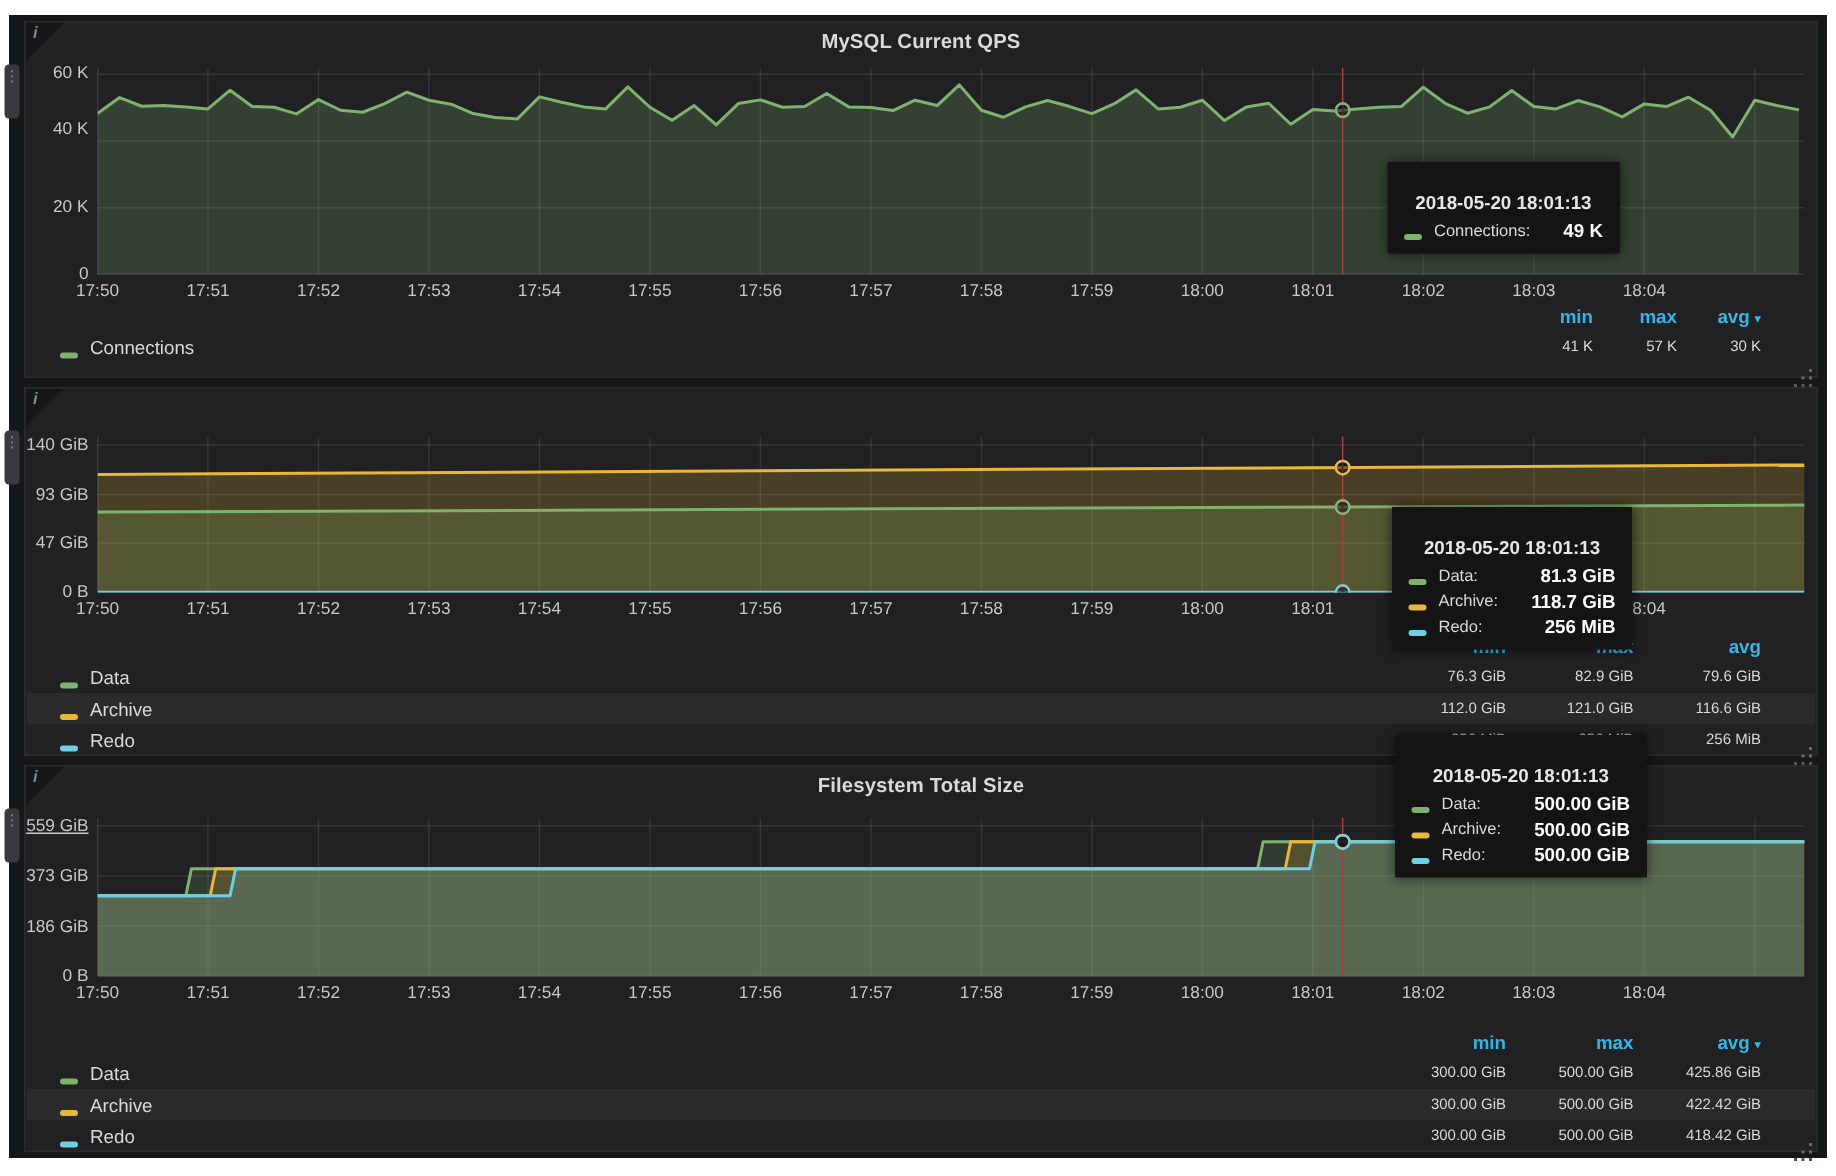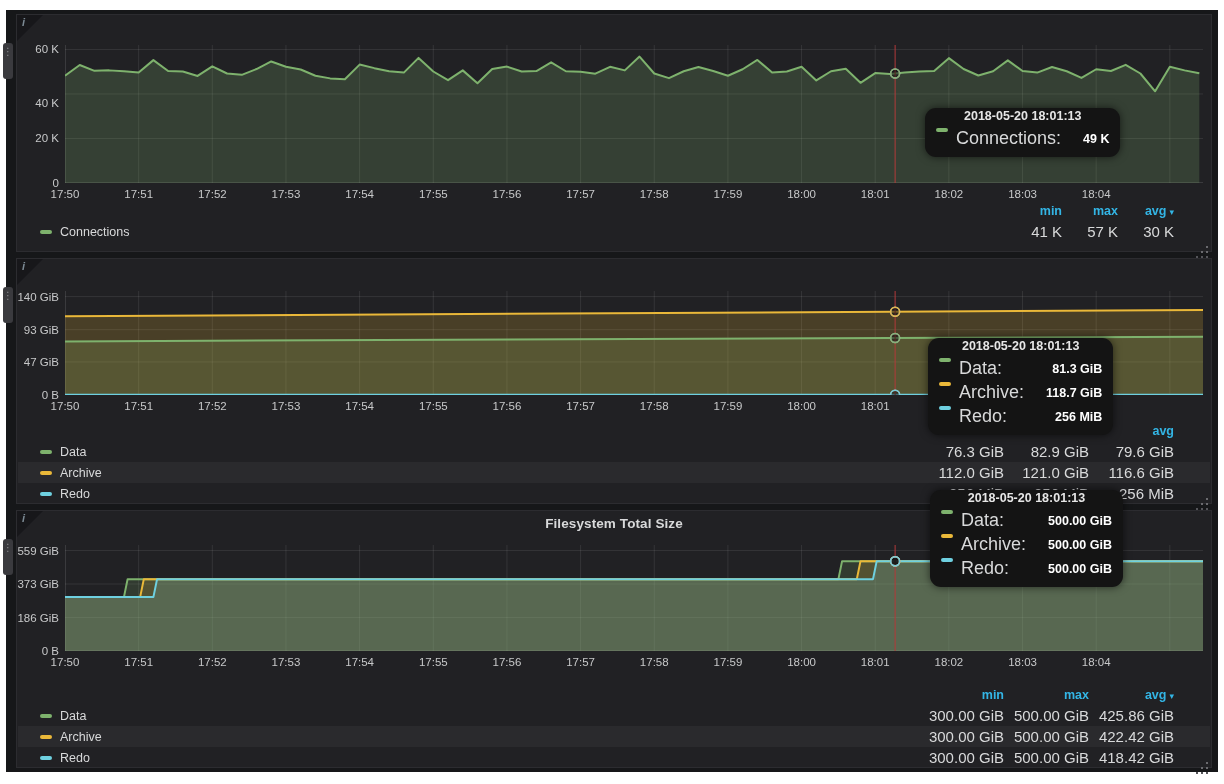--- a/index.html
+++ b/index.html
@@ -24,47 +24,48 @@
   .plot svg{display:block;}
   .y-axis span{position:absolute;left:0;width:42px;text-align:right;color:#c7c8c9;font-size:11.5px;}
   .x-axis span{position:absolute;transform:translateX(-50%);color:#c7c8c9;font-size:11.5px;white-space:nowrap;}
   .legend{position:absolute;left:1px;right:1px;}
   #p1 .legend{top:186px;}
   #p2 .legend{top:162px;}
   #p3 .legend{top:174px;}
   .legend-row{display:flex;align-items:center;height:21px;padding:0 36px 0 22px;}
   .legend-row.header{height:20px;}
   .legend-row.stripe{background:rgba(255,255,255,0.045);}
-  .series-name{display:flex;align-items:center;color:#d8d9da;font-size:12.5px;cursor:pointer;}
+  .series-name{display:flex;align-items:flex-end;color:#d8d9da;font-size:12.5px;cursor:pointer;}
   .dash{display:inline-block;width:12px;height:4px;border-radius:2px;margin-right:8px;}
   .stats{margin-left:auto;display:flex;}
-  .stat-cell{text-align:right;color:#d8d9da;font-size:15px;}
+  .stat-cell{text-align:right;color:#d8d9da;font-size:10px;}
   .stat-head{text-align:right;color:#33b5e5;font-size:12.5px;font-weight:bold;cursor:pointer;}
   .w85{width:85px;} .w56{width:56px;}
   .caret{color:#33b5e5;font-size:9px;margin-left:3px;}
-  .tooltip{position:absolute;background:#141414;border-radius:11px;padding:1px 11px 8px 11px;z-index:20;
+  .tooltip{position:absolute;background:#141414;border-radius:0;padding:20px 11px 8px 11px;z-index:20;
            box-shadow:0 0 8px rgba(0,0,0,0.6);white-space:nowrap;}
   .tt-time{color:#e6e6e6;font-size:12.5px;font-weight:bold;text-align:center;margin-bottom:5px;}
   .tt-row{display:flex;align-items:center;margin-top:3px;}
-  .tt-label{color:#d8d9da;font-size:18px;display:flex;align-items:flex-start;}
+  .tt-label{color:#d8d9da;font-size:11px;display:flex;align-items:flex-end;}
   .tt-value{margin-left:auto;padding-left:22px;color:#ffffff;font-size:12.5px;font-weight:bold;}
   .resize-dots{position:absolute;right:3px;bottom:3px;width:3px;height:3px;background:transparent;}
   .resize-dots::after{content:"";position:absolute;right:0;bottom:0;width:2px;height:2px;background:#6a6a6e;
       box-shadow:-5px 5px 0 #6a6a6e,0 5px 0 #6a6a6e,-10px 10px 0 #55555a,-5px 10px 0 #55555a,0 10px 0 #55555a;}
 </style>
 </head>
 <body>
 
 <div class="dashboard">
 
   <div class="panel" id="p1">
     <div class="drag-handle" style="top:28px;">⋮</div>
     <div class="corner-info">
         <span>i</span>
       </div>
+    <div class="panel-title">MySQL Current QPS</div>
     <div class="plot">
         <svg width="1138" height="138">
           <line x1="0" y1="0" x2="0" y2="138" stroke="rgba(255,255,255,0.09)" stroke-width="1"></line>
           <line x1="73.6569579288026" y1="0" x2="73.6569579288026" y2="138" stroke="rgba(255,255,255,0.09)" stroke-width="1"></line>
           <line x1="147.3139158576052" y1="0" x2="147.3139158576052" y2="138" stroke="rgba(255,255,255,0.09)" stroke-width="1"></line>
           <line x1="220.97087378640776" y1="0" x2="220.97087378640776" y2="138" stroke="rgba(255,255,255,0.09)" stroke-width="1"></line>
           <line x1="294.6278317152104" y1="0" x2="294.6278317152104" y2="138" stroke="rgba(255,255,255,0.09)" stroke-width="1"></line>
           <line x1="368.284789644013" y1="0" x2="368.284789644013" y2="138" stroke="rgba(255,255,255,0.09)" stroke-width="1"></line>
           <line x1="441.94174757281553" y1="0" x2="441.94174757281553" y2="138" stroke="rgba(255,255,255,0.09)" stroke-width="1"></line>
           <line x1="515.5987055016182" y1="0" x2="515.5987055016182" y2="138" stroke="rgba(255,255,255,0.09)" stroke-width="1"></line>
@@ -85,21 +86,21 @@
           <path d="M 0 138 L 0 30.716129032258053 L 14.731391585760518 20.032258064516128 L 29.462783171521036 25.819354838709685 L 44.194174757281566 25.374193548387098 L 58.92556634304207 26.26451612903226 L 73.6569579288026 27.599999999999994 L 88.38834951456313 15.135483870967732 L 103.11974110032364 26.041935483870972 L 117.85113268608414 26.487096774193546 L 132.58252427184468 30.93870967741934 L 147.3139158576052 21.367741935483878 L 162.04530744336572 28.490322580645156 L 176.77669902912626 29.82580645161289 L 191.50809061488675 24.038709677419348 L 206.23948220064727 16.470967741935482 L 220.97087378640776 21.812903225806437 L 235.70226537216828 24.483870967741936 L 250.43365695792883 30.716129032258053 L 265.16504854368935 33.38709677419355 L 279.89644012944984 34.27741935483871 L 294.6278317152104 19.58709677419354 L 309.35922330097094 23.148387096774186 L 324.09061488673143 26.26451612903226 L 338.822006472492 27.599999999999994 L 353.5533980582525 12.909677419354836 L 368.284789644013 26.487096774193546 L 383.0161812297735 35.16774193548386 L 397.747572815534 25.374193548387098 L 412.47896440129455 38.28387096774195 L 427.21035598705504 24.038709677419348 L 441.94174757281553 21.590322580645164 L 456.6731391585761 26.487096774193546 L 471.40453074433657 26.041935483870972 L 486.1359223300971 17.36129032258063 L 500.86731391585766 26.26451612903226 L 515.5987055016182 26.709677419354847 L 530.3300970873787 28.712903225806443 L 545.0614886731391 21.812903225806437 L 559.7928802588997 25.374193548387098 L 574.5242718446603 11.5741935483871 L 589.2556634304208 28.490322580645156 L 603.9870550161813 33.164516129032265 L 618.7184466019419 26.26451612903226 L 633.4498381877023 22.035483870967738 L 648.1812297734629 26.041935483870972 L 662.9126213592234 30.716129032258053 L 677.644012944984 24.261290322580635 L 692.3754045307445 14.91290322580646 L 707.106796116505 27.599999999999994 L 721.8381877022655 26.487096774193546 L 736.569579288026 21.812903225806437 L 751.3009708737866 35.39032258064516 L 766.032362459547 26.26451612903226 L 780.7637540453077 23.81612903225806 L 795.495145631068 37.838709677419345 L 810.2265372168284 28.045161290322582 L 824.9579288025891 28.935483870967744 L 839.6893203883495 27.599999999999994 L 854.4207119741101 26.487096774193546 L 869.1521035598706 26.041935483870972 L 883.8834951456311 13.132258064516122 L 898.6148867313916 24.038709677419348 L 913.3462783171522 30.49354838709678 L 928.0776699029127 26.26451612903226 L 942.8090614886731 15.35806451612902 L 957.5404530744337 26.041935483870972 L 972.2718446601942 27.599999999999994 L 987.0032362459547 22.035483870967738 L 1001.7346278317153 26.26451612903226 L 1016.4660194174758 32.941935483870964 L 1031.1974110032363 24.261290322580635 L 1045.9288025889969 26.041935483870972 L 1060.6601941747574 19.80967741935484 L 1075.391585760518 28.490322580645156 L 1090.1229773462783 46.29677419354839 L 1104.8543689320388 21.812903225806437 L 1119.5857605177994 25.374193548387098 L 1134.31715210356 28.26774193548387 L 1134.31715210356 138 Z" fill="#7eb26d" fill-opacity="0.22" stroke="none"></path>
           <path d="M 0 30.716129032258053 L 14.731391585760518 20.032258064516128 L 29.462783171521036 25.819354838709685 L 44.194174757281566 25.374193548387098 L 58.92556634304207 26.26451612903226 L 73.6569579288026 27.599999999999994 L 88.38834951456313 15.135483870967732 L 103.11974110032364 26.041935483870972 L 117.85113268608414 26.487096774193546 L 132.58252427184468 30.93870967741934 L 147.3139158576052 21.367741935483878 L 162.04530744336572 28.490322580645156 L 176.77669902912626 29.82580645161289 L 191.50809061488675 24.038709677419348 L 206.23948220064727 16.470967741935482 L 220.97087378640776 21.812903225806437 L 235.70226537216828 24.483870967741936 L 250.43365695792883 30.716129032258053 L 265.16504854368935 33.38709677419355 L 279.89644012944984 34.27741935483871 L 294.6278317152104 19.58709677419354 L 309.35922330097094 23.148387096774186 L 324.09061488673143 26.26451612903226 L 338.822006472492 27.599999999999994 L 353.5533980582525 12.909677419354836 L 368.284789644013 26.487096774193546 L 383.0161812297735 35.16774193548386 L 397.747572815534 25.374193548387098 L 412.47896440129455 38.28387096774195 L 427.21035598705504 24.038709677419348 L 441.94174757281553 21.590322580645164 L 456.6731391585761 26.487096774193546 L 471.40453074433657 26.041935483870972 L 486.1359223300971 17.36129032258063 L 500.86731391585766 26.26451612903226 L 515.5987055016182 26.709677419354847 L 530.3300970873787 28.712903225806443 L 545.0614886731391 21.812903225806437 L 559.7928802588997 25.374193548387098 L 574.5242718446603 11.5741935483871 L 589.2556634304208 28.490322580645156 L 603.9870550161813 33.164516129032265 L 618.7184466019419 26.26451612903226 L 633.4498381877023 22.035483870967738 L 648.1812297734629 26.041935483870972 L 662.9126213592234 30.716129032258053 L 677.644012944984 24.261290322580635 L 692.3754045307445 14.91290322580646 L 707.106796116505 27.599999999999994 L 721.8381877022655 26.487096774193546 L 736.569579288026 21.812903225806437 L 751.3009708737866 35.39032258064516 L 766.032362459547 26.26451612903226 L 780.7637540453077 23.81612903225806 L 795.495145631068 37.838709677419345 L 810.2265372168284 28.045161290322582 L 824.9579288025891 28.935483870967744 L 839.6893203883495 27.599999999999994 L 854.4207119741101 26.487096774193546 L 869.1521035598706 26.041935483870972 L 883.8834951456311 13.132258064516122 L 898.6148867313916 24.038709677419348 L 913.3462783171522 30.49354838709678 L 928.0776699029127 26.26451612903226 L 942.8090614886731 15.35806451612902 L 957.5404530744337 26.041935483870972 L 972.2718446601942 27.599999999999994 L 987.0032362459547 22.035483870967738 L 1001.7346278317153 26.26451612903226 L 1016.4660194174758 32.941935483870964 L 1031.1974110032363 24.261290322580635 L 1045.9288025889969 26.041935483870972 L 1060.6601941747574 19.80967741935484 L 1075.391585760518 28.490322580645156 L 1090.1229773462783 46.29677419354839 L 1104.8543689320388 21.812903225806437 L 1119.5857605177994 25.374193548387098 L 1134.31715210356 28.26774193548387" fill="none" stroke="#7eb26d" stroke-width="2" stroke-linejoin="round"></path>
           <line x1="830.1139158576052" y1="0" x2="830.1139158576052" y2="138" stroke="#b33a3a" stroke-width="1"></line>
           <circle cx="830.1139158576052" cy="28.468064516129047" r="4.5" fill="rgba(20,20,20,0.55)" stroke="#b7b7b7" stroke-width="1.5"></circle>
           <circle cx="830.1139158576052" cy="28.468064516129047" r="4.5" fill="none" stroke="#7eb26d" stroke-width="1.5" stroke-opacity="0.85"></circle>
         </svg>
       </div>
     <div class="y-axis">
         <span style="top: 162px;">0</span>
         <span style="top: 117.484px;">20 K</span>
-        <span style="top: 82px;">40 K</span>
+        <span style="top: 65px;">40 K</span>
         <span style="top: 28.4516px;">60 K</span>
       </div>
     <div class="x-axis">
         <span style="left: 48px; top: 173px;">17:50</span>
         <span style="left: 121.657px; top: 173px;">17:51</span>
         <span style="left: 195.314px; top: 173px;">17:52</span>
         <span style="left: 268.971px; top: 173px;">17:53</span>
         <span style="left: 342.628px; top: 173px;">17:54</span>
         <span style="left: 416.285px; top: 173px;">17:55</span>
         <span style="left: 489.942px; top: 173px;">17:56</span>
@@ -289,21 +290,21 @@
           <circle cx="830.1139158576052" cy="16.169491525423737" r="4.5" fill="rgba(20,20,20,0.55)" stroke="#b7b7b7" stroke-width="1.5"></circle>
           <circle cx="830.1139158576052" cy="16.169491525423737" r="4.5" fill="none" stroke="#eab839" stroke-width="1.5" stroke-opacity="0.85"></circle>
           <circle cx="830.1139158576052" cy="16.169491525423737" r="4.5" fill="rgba(20,20,20,0.55)" stroke="#b7b7b7" stroke-width="1.5"></circle>
           <circle cx="830.1139158576052" cy="16.169491525423737" r="4.5" fill="none" stroke="#6ed0e0" stroke-width="1.5" stroke-opacity="0.85"></circle>
         </svg>
       </div>
     <div class="y-axis">
         <span style="top: 134px;">0 B</span>
         <span style="top: 100.583px;">186 GiB</span>
         <span style="top: 66.9864px;">373 GiB</span>
-        <span style="top: 33.5695px;">559 GiB</span>
+        <span style="top: 33.5695px; text-decoration: underline;">559 GiB</span>
       </div>
     <div class="x-axis">
         <span style="left: 48px; top: 145px;">17:50</span>
         <span style="left: 121.657px; top: 145px;">17:51</span>
         <span style="left: 195.314px; top: 145px;">17:52</span>
         <span style="left: 268.971px; top: 145px;">17:53</span>
         <span style="left: 342.628px; top: 145px;">17:54</span>
         <span style="left: 416.285px; top: 145px;">17:55</span>
         <span style="left: 489.942px; top: 145px;">17:56</span>
         <span style="left: 563.599px; top: 145px;">17:57</span>

